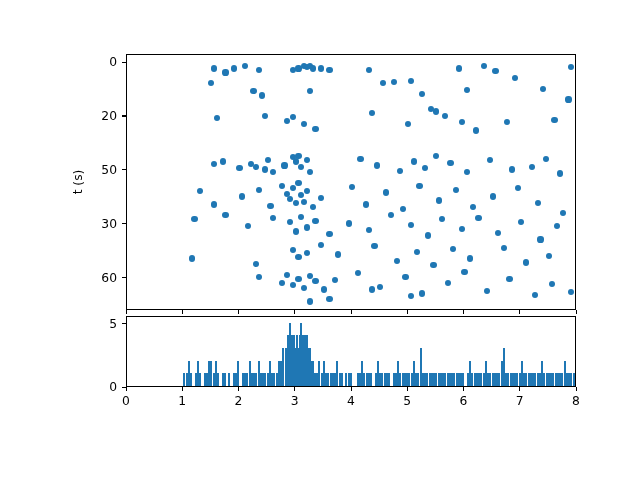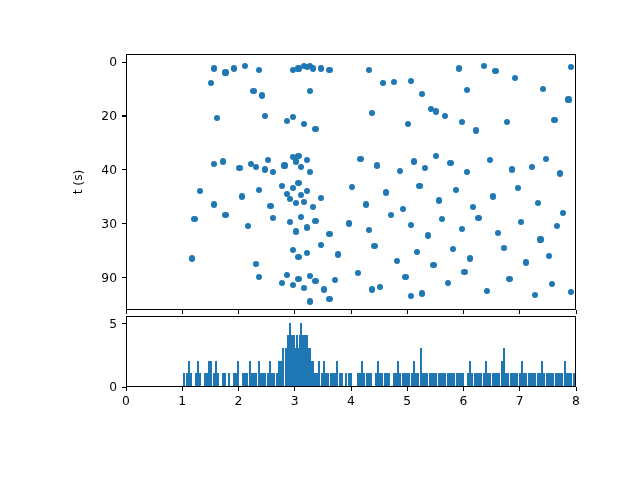--- a/index.html
+++ b/index.html
@@ -435,25 +435,25 @@
       <div class="hbar" style="left: 448.875px; height: 12.6786px;"></div>
     </div>
   <div id="hist-ticks-y"></div>
   <div id="hist-ticks-x"></div>
 
 <div class="tick tick-h" style="left: 122.4px; top: 61.5842px;"></div>
     <div class="ticklabel y" style="left: 117px; top: 62.0842px; transform: translate(-100%, -50%);">0</div>
     <div class="tick tick-h" style="left: 122.4px; top: 115.479px;"></div>
     <div class="ticklabel y" style="left: 117px; top: 115.979px; transform: translate(-100%, -50%);">20</div>
     <div class="tick tick-h" style="left: 122.4px; top: 169.374px;"></div>
-    <div class="ticklabel y" style="left: 117px; top: 169.874px; transform: translate(-100%, -50%);">40</div>
+    <div class="ticklabel y" style="left: 117px; top: 169.874px; transform: translate(-100%, -50%);">50</div>
     <div class="tick tick-h" style="left: 122.4px; top: 223.268px;"></div>
     <div class="ticklabel y" style="left: 117px; top: 223.768px; transform: translate(-100%, -50%);">30</div>
     <div class="tick tick-h" style="left: 122.4px; top: 277.163px;"></div>
-    <div class="ticklabel y" style="left: 117px; top: 277.663px; transform: translate(-100%, -50%);">90</div>
+    <div class="ticklabel y" style="left: 117px; top: 277.663px; transform: translate(-100%, -50%);">60</div>
     <div class="tick tick-v" style="left: 125.5px; top: 310px;"></div>
     <div class="tick tick-v" style="left: 181.75px; top: 310px;"></div>
     <div class="tick tick-v" style="left: 238px; top: 310px;"></div>
     <div class="tick tick-v" style="left: 294.25px; top: 310px;"></div>
     <div class="tick tick-v" style="left: 350.5px; top: 310px;"></div>
     <div class="tick tick-v" style="left: 406.75px; top: 310px;"></div>
     <div class="tick tick-v" style="left: 463px; top: 310px;"></div>
     <div class="tick tick-v" style="left: 519.25px; top: 310px;"></div>
     <div class="tick tick-v" style="left: 575.5px; top: 310px;"></div>
     <div class="tick tick-h" style="left: 122.4px; top: 386.5px;"></div>

